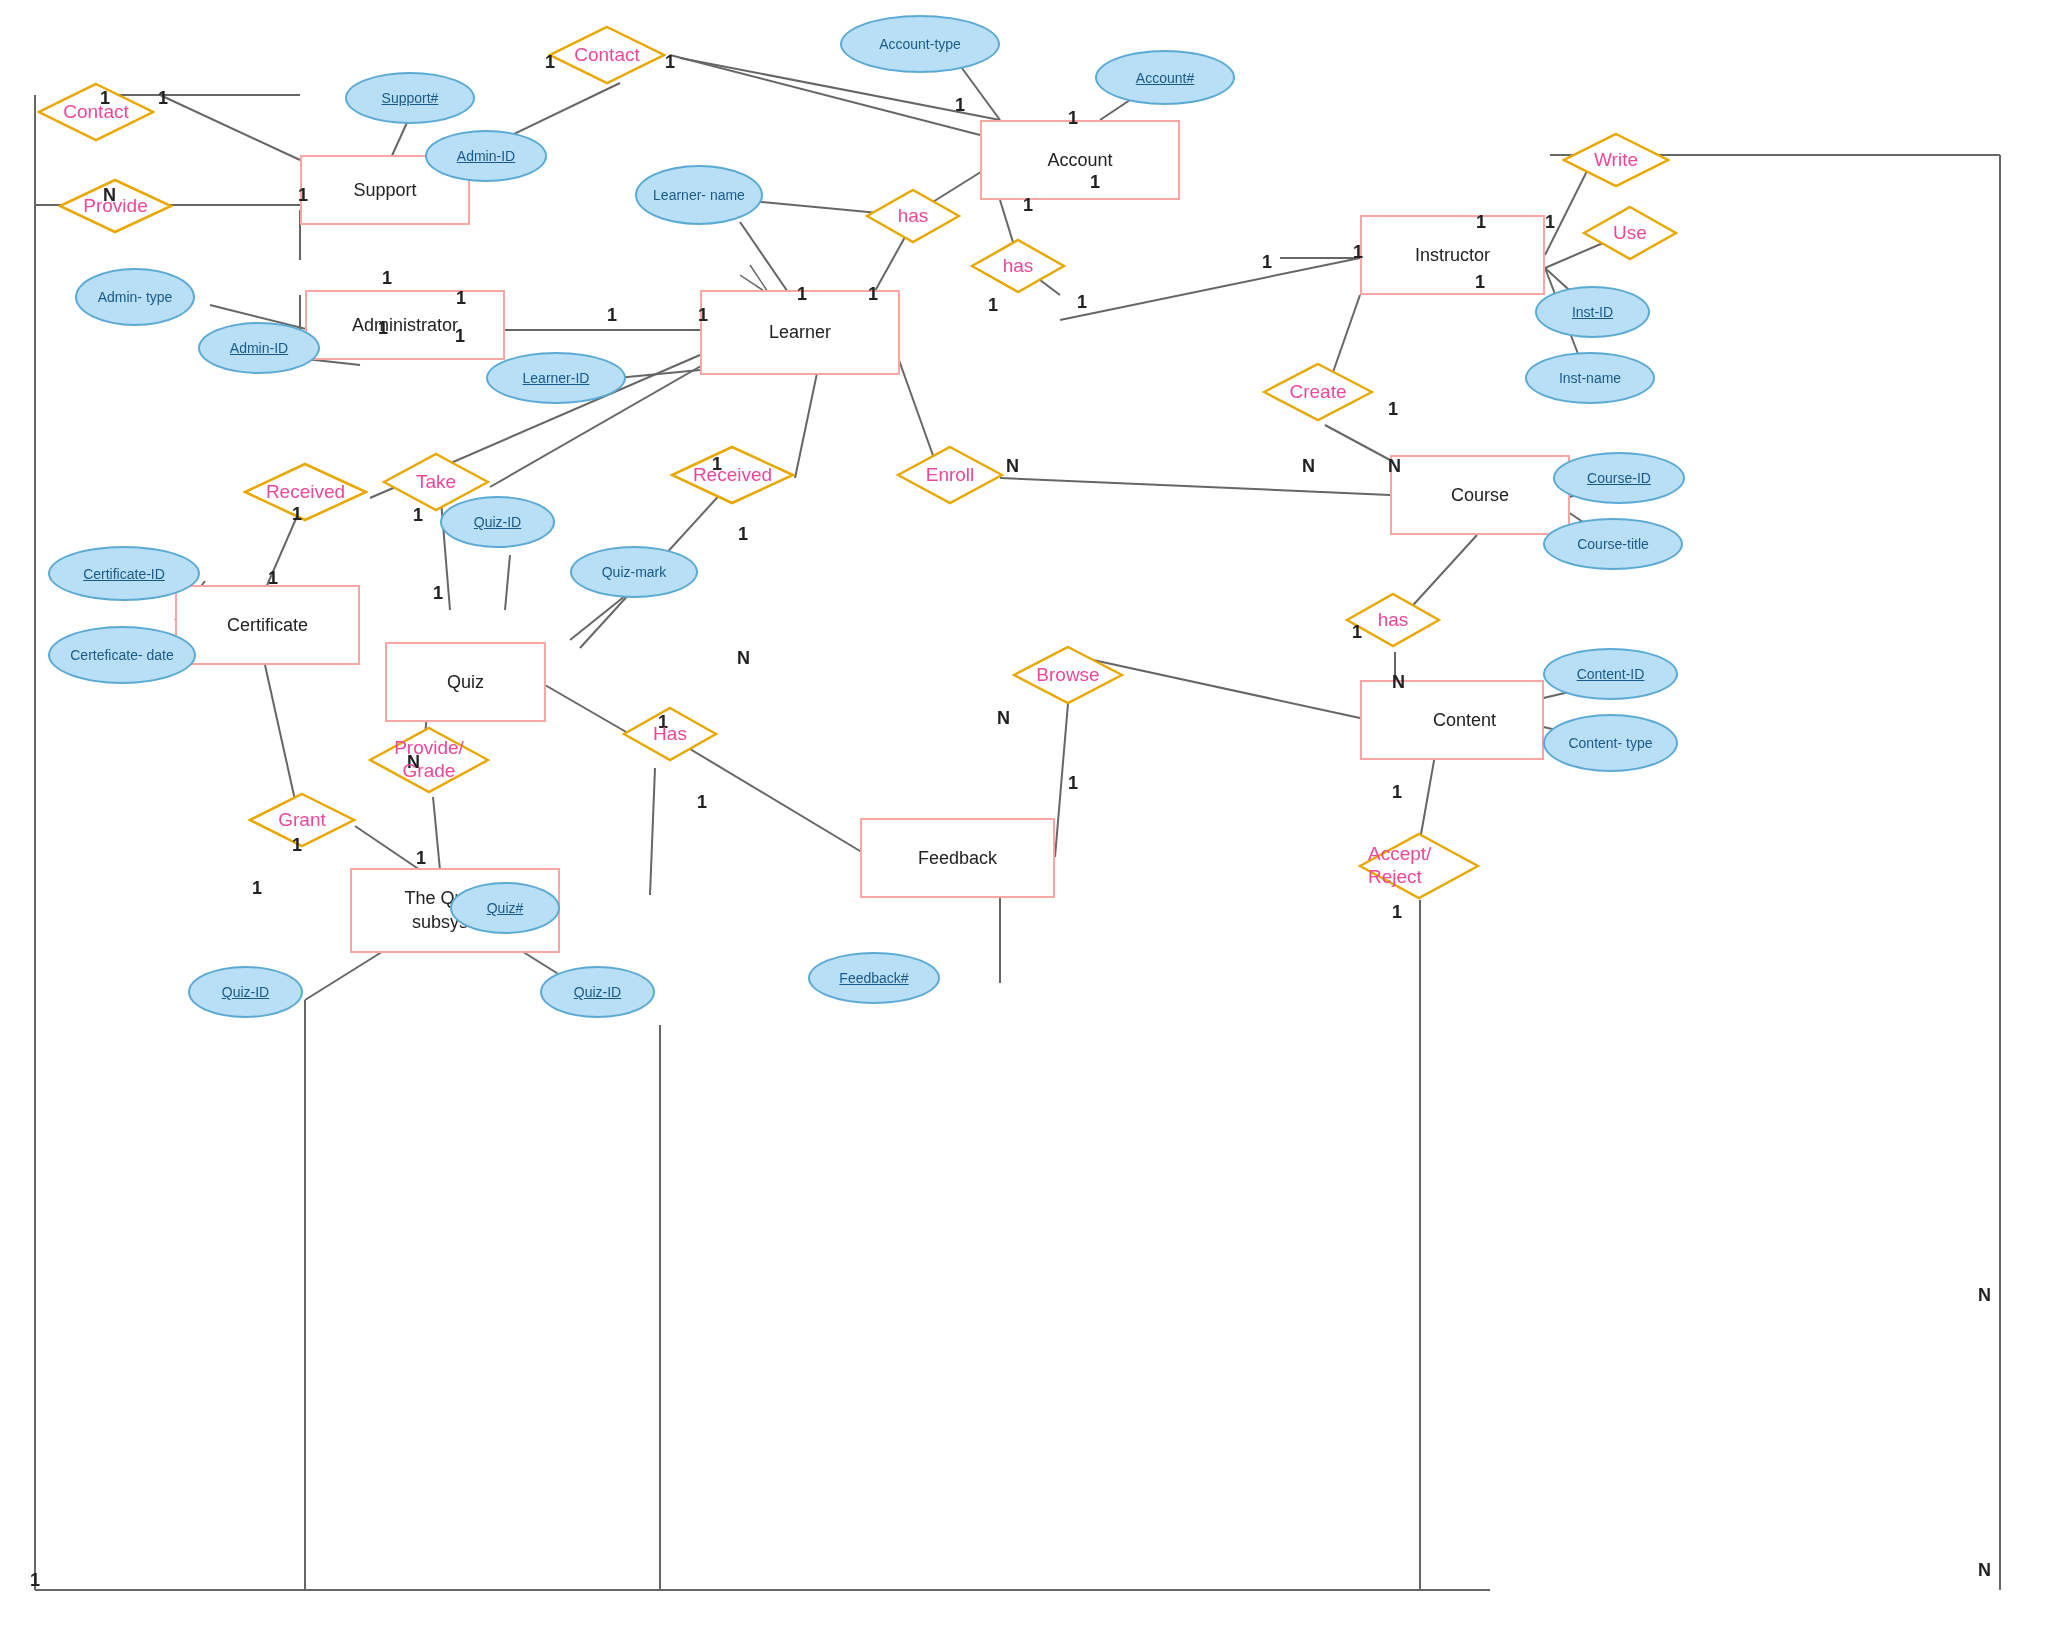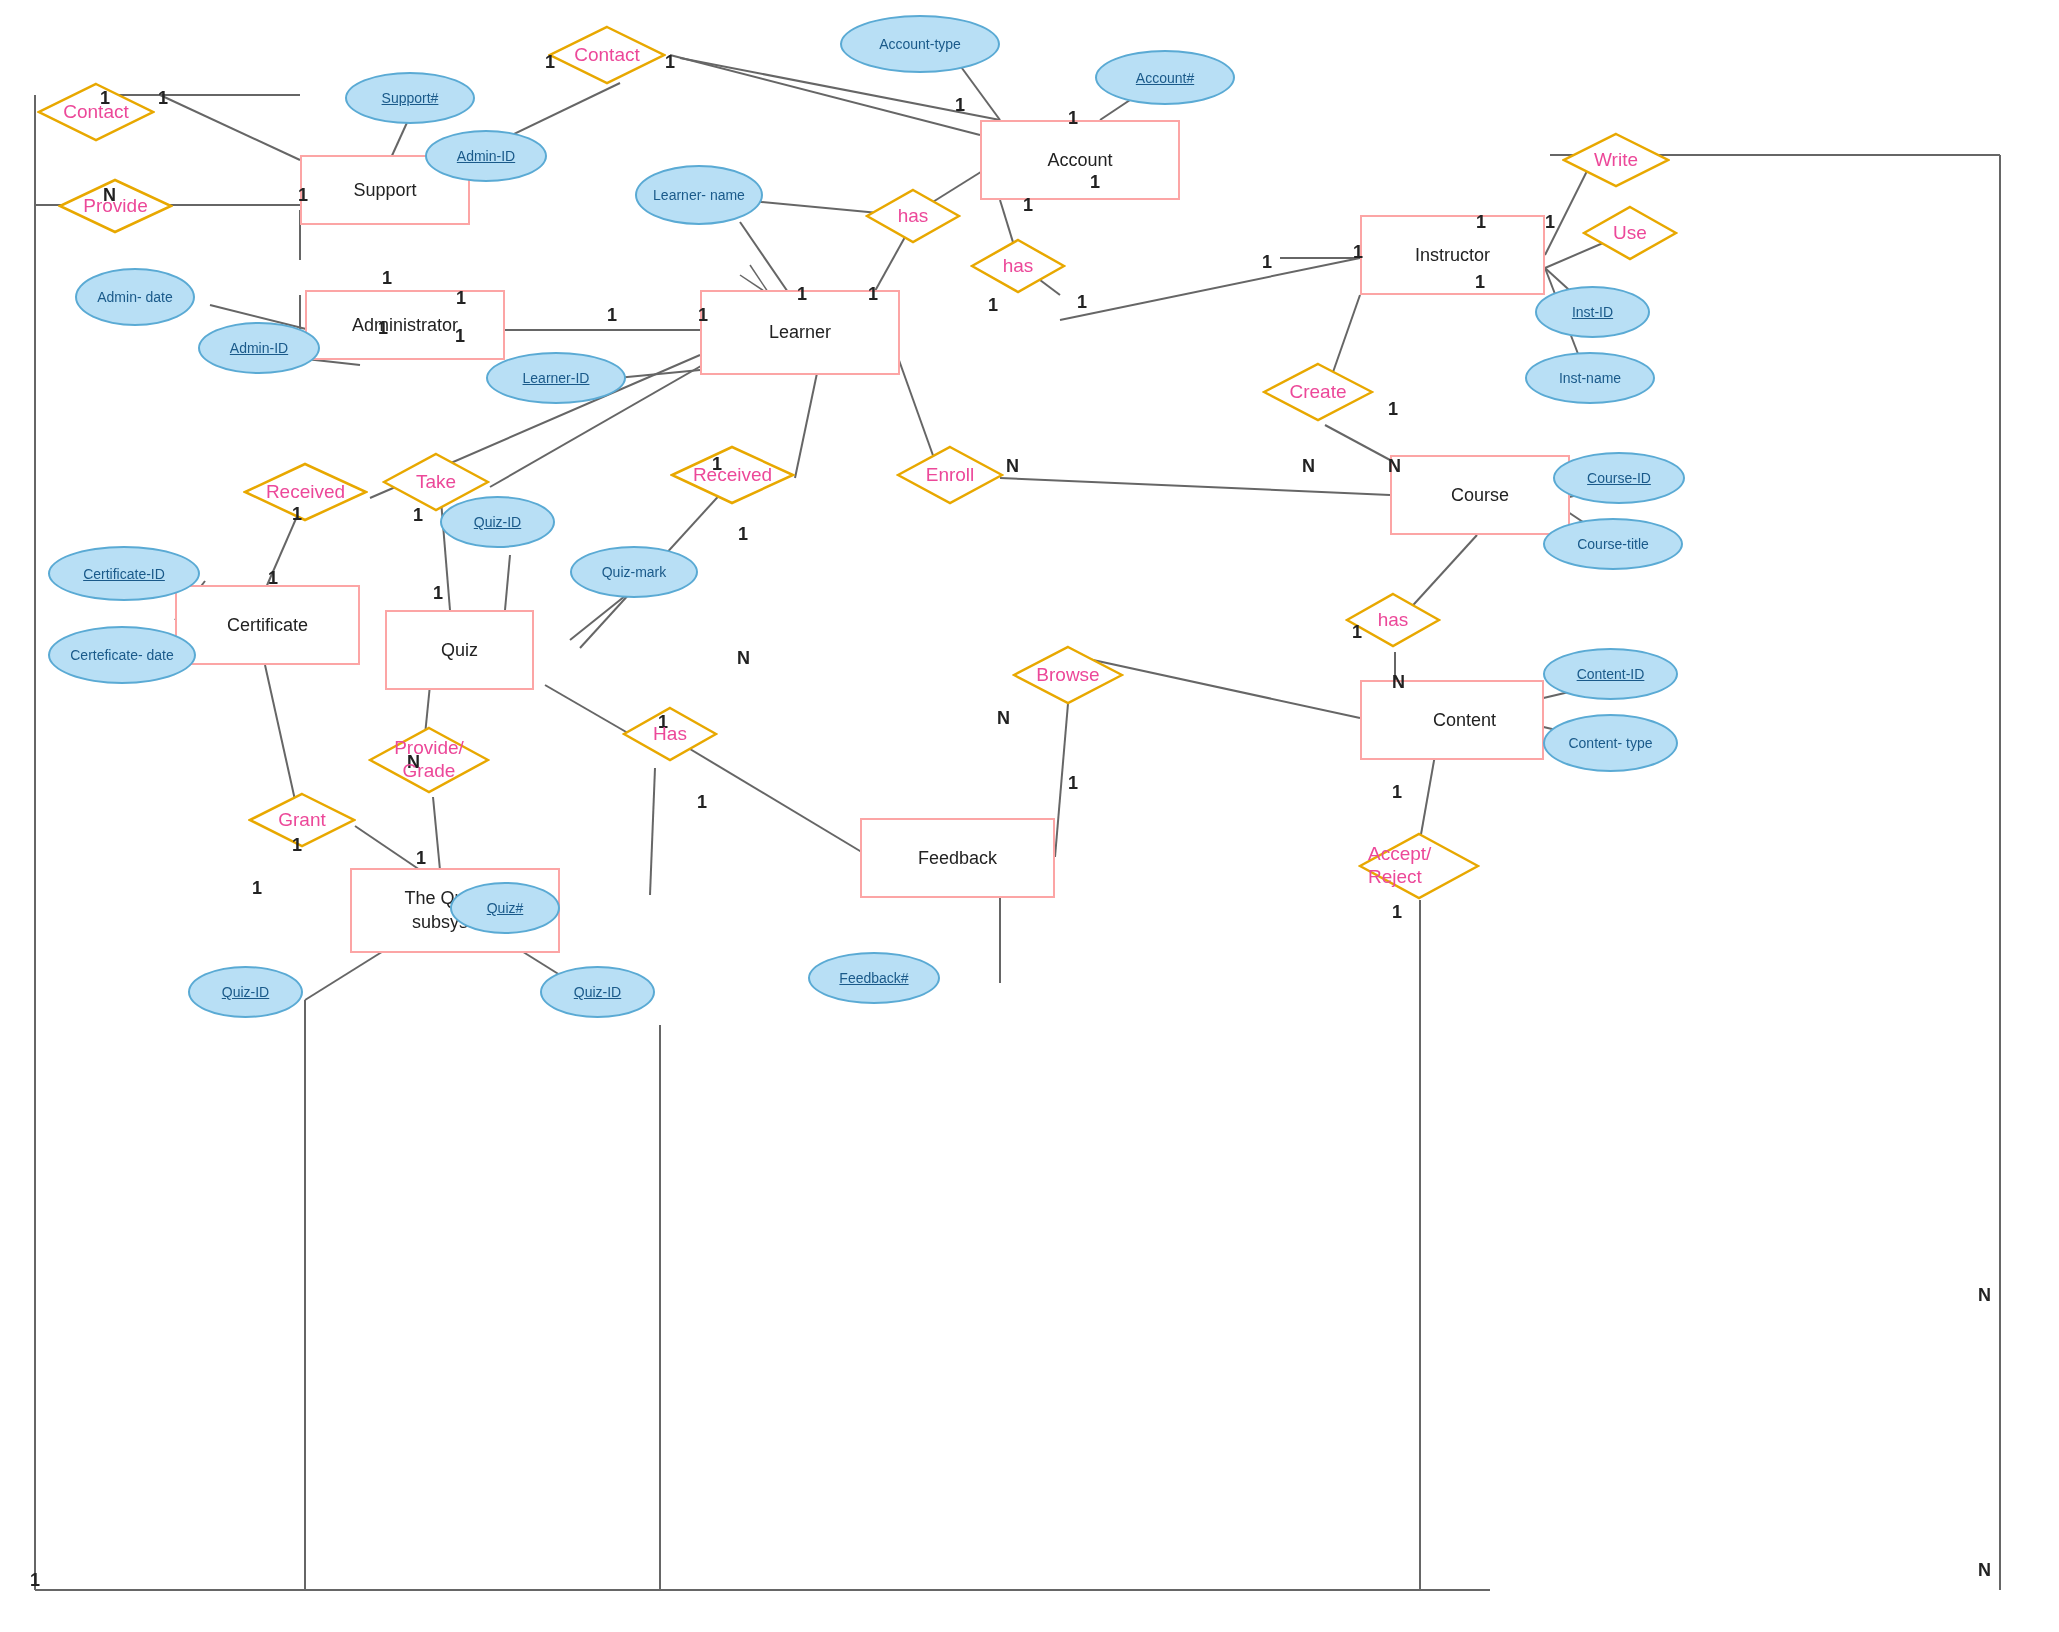--- a/index.html
+++ b/index.html
@@ -228,21 +228,21 @@
   <div class="entity" style="left:300px;top:155px;width:170px;height:70px;">Support</div>
 
   <div class="entity" style="left:305px;top:290px;width:200px;height:70px;">Administrator</div>
 
   <div class="entity" style="left:700px;top:290px;width:200px;height:85px;">Learner</div>
 
   <div class="entity" style="left:1360px;top:215px;width:185px;height:80px;">Instructor</div>
 
   <div class="entity" style="left:175px;top:585px;width:185px;height:80px;">Certificate</div>
 
-  <div class="entity" style="left:385px;top:610px;width:149px;height:80px;">Quiz</div>
+  <div class="entity" style="left:385px;top:642px;width:161px;height:80px;">Quiz</div>
 
   <div class="entity" style="left:860px;top:818px;width:195px;height:80px;">Feedback</div>
 
   <div class="entity" style="left:1390px;top:455px;width:180px;height:80px;">Course</div>
 
   <div class="entity" style="left:1360px;top:680px;width:184px;height:80px;padding-left:25px;">Content</div>
 
   <div class="entity" style="left:350px;top:868px;width:210px;height:85px;white-space:pre-line;line-height:1.3;">The Quizzes
 subsystem</div>
 
@@ -257,21 +257,21 @@
   <div class="attr underline" style="left:345px;top:72px;width:130px;height:52px;">
     <span style="text-decoration:underline;">Support#</span>
   </div>
 
   <div class="attr underline" style="left:425px;top:130px;width:122px;height:52px;">
     <span style="text-decoration:underline;">Admin-ID</span>
   </div>
 
   <div class="attr" style="left:75px;top:268px;width:120px;height:58px;text-align:center;line-height:1.2;">
     <span>Admin-
-date</span>
+type</span>
   </div>
 
   <div class="attr underline" style="left:198px;top:322px;width:122px;height:52px;">
     <span style="text-decoration:underline;">Admin-ID</span>
   </div>
 
   <div class="attr" style="left:635px;top:165px;width:128px;height:60px;text-align:center;line-height:1.2;">
     <span>Learner-
 name</span>
   </div>

